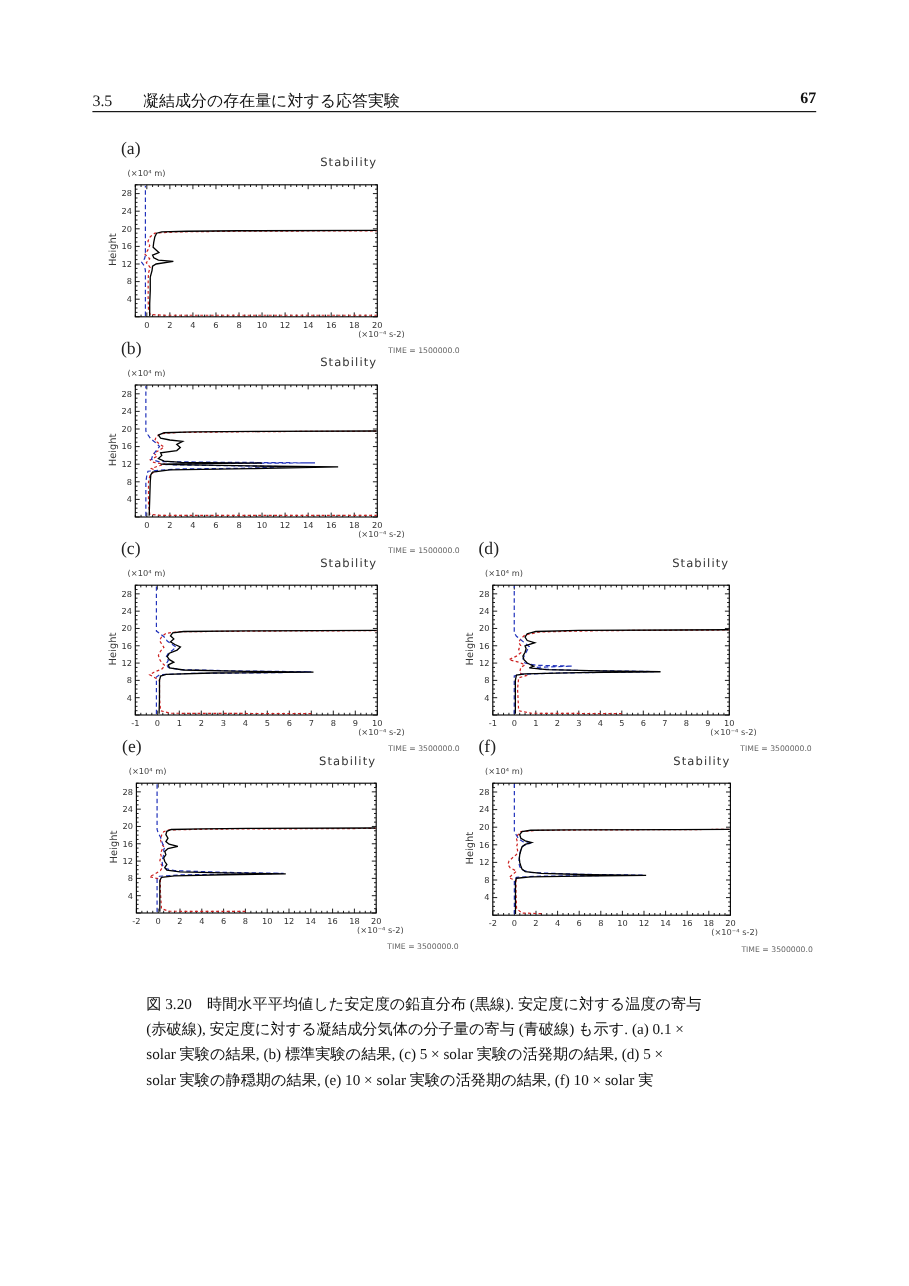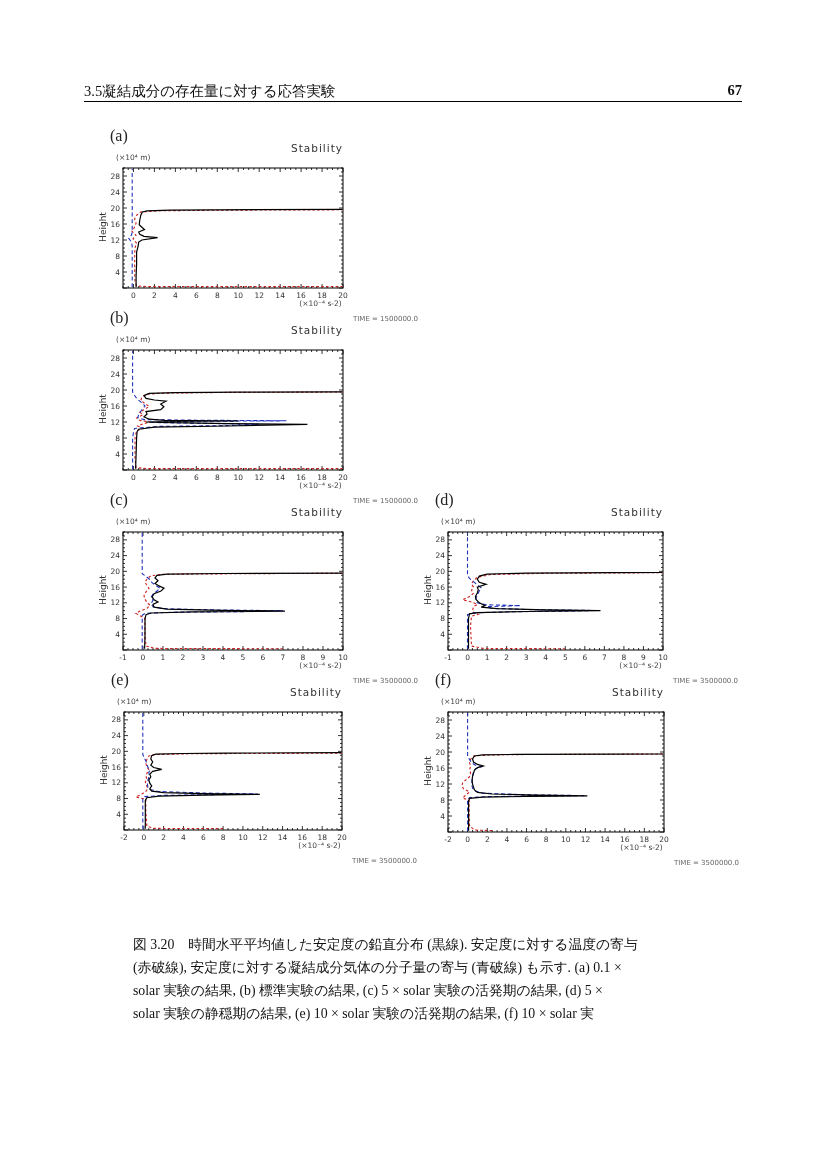--- a/index.html
+++ b/index.html
@@ -1,37 +1,37 @@
 <!DOCTYPE html>
 <html><head>
 <meta charset="utf-8">
 <style>
   html,body{margin:0;padding:0;background:#ffffff;}
   #page{position:relative;width:826px;height:1169px;background:#fff;overflow:hidden;
         font-family:"Liberation Serif",serif;color:#111;}
   
   #hdr-line{position:absolute;left:84px;top:82px;width:658px;font-size:14.5px;}
-  #hdr-num{display:inline-block;margin-right:0;}
+  #hdr-num{display:inline-block;margin-right:28px;}
   #hdr-page{position:absolute;right:0;top:0;font-weight:bold;text-align:right;}
   #hdr-rule{position:absolute;left:84px;top:101px;width:658px;height:1px;background:#000;}
   
   #figure-area{position:absolute;left:0;top:0;width:826px;height:1169px;}
   .plt-label{position:absolute;font-family:"Liberation Serif",serif;font-size:16px;color:#222;}
   .plt-title{position:absolute;font-family:"DejaVu Sans",sans-serif;font-size:10.5px;
              letter-spacing:1px;color:#333;text-align:right;}
   .plt-yunit,.plt-xunit,.plt-time{position:absolute;font-family:"DejaVu Sans",sans-serif;
              color:#444;white-space:nowrap;margin-left:20px;}
   .plt-yunit{font-size:7.5px;}
-  .plt-xunit{font-size:7.5px;text-align:center;}
+  .plt-xunit{font-size:7.5px;text-align:right;}
   .plt-time{font-size:7px;color:#666;}
   .plt-ylab{position:absolute;font-family:"DejaVu Sans",sans-serif;font-size:9px;color:#333;
             transform:rotate(-90deg);transform-origin:center center;white-space:nowrap;}
   .plt-svg{position:absolute;}
   
-  #caption{position:absolute;left:133px;top:933px;width:580px;font-size:13.8px;
+  #caption{position:absolute;left:133px;top:901px;width:580px;font-size:13.8px;
            line-height:23px;color:#111;}
   #caption div{white-space:nowrap;}
 </style>
 </head>
 <body>
 
 <div id="page">
 
   <div id="hdr-line">
     <span id="hdr-num">3.5</span><span>凝結成分の存在量に対する応答実験</span>

